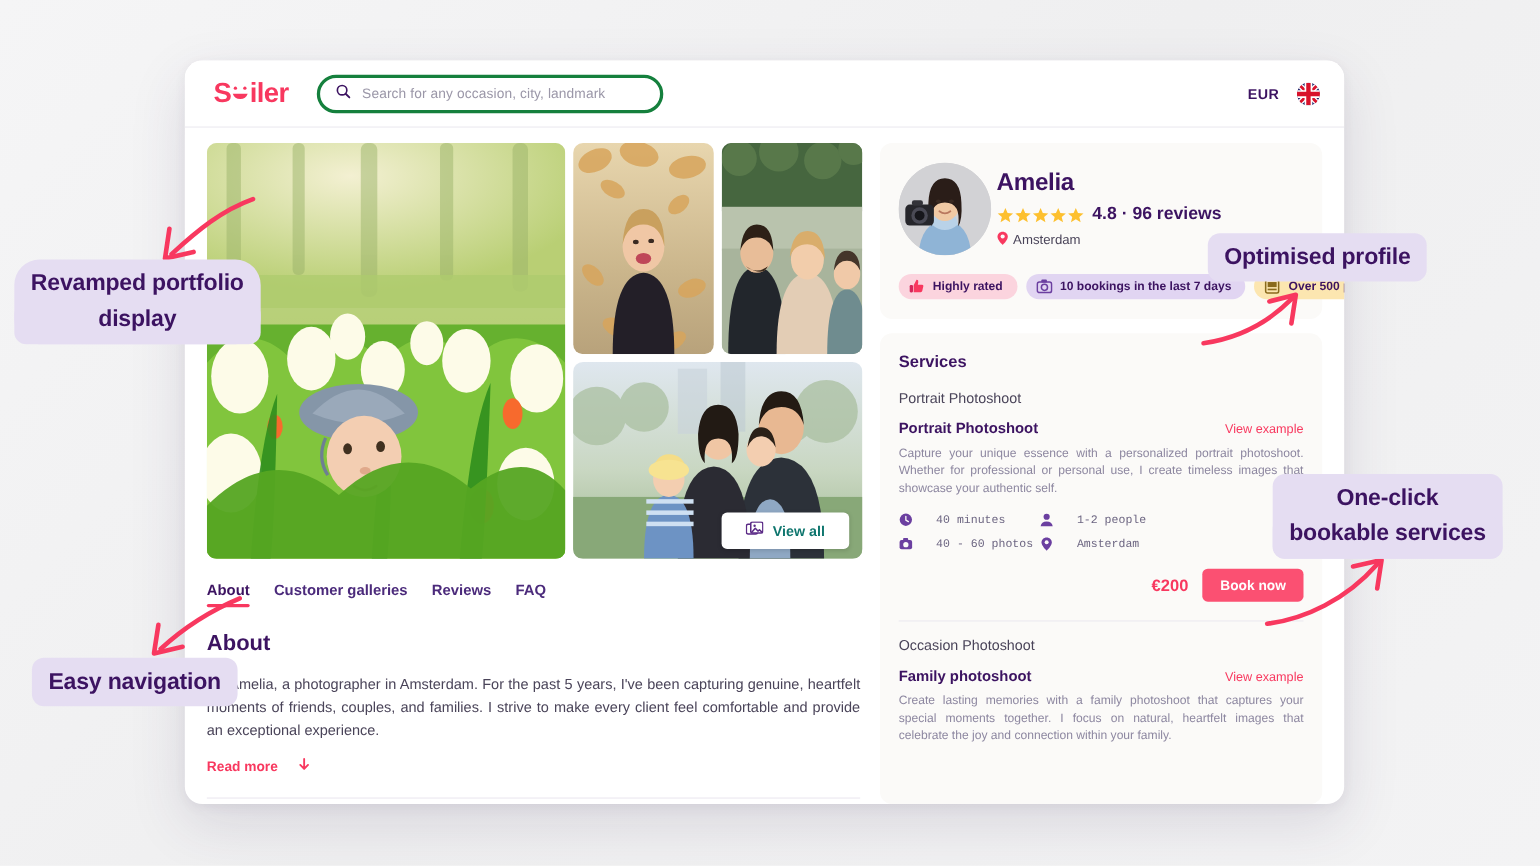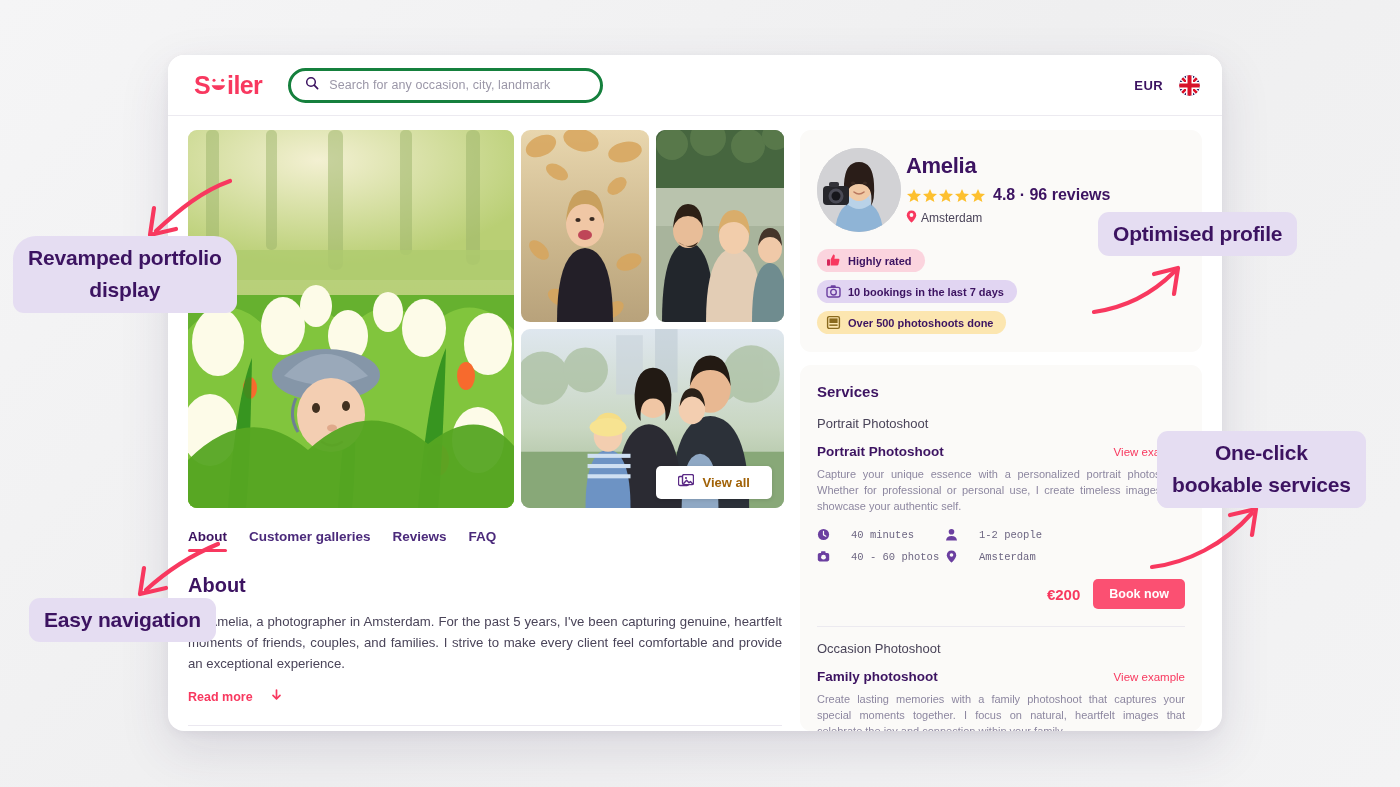--- a/index.html
+++ b/index.html
@@ -88,21 +88,21 @@
   .g-cell { flex: 1; border-radius: 9px; overflow: hidden; position: relative; }
   .g-cell:first-child { border-top-left-radius: 9px; }
   .g-img { width: 100%; height: 100%; display: block; }
 
   .view-all-btn {
     position: absolute; right: 12px; bottom: 9px;
     background: #fff; border: none; border-radius: 5px;
     height: 33px; padding: 0 22px;
     display: flex; align-items: center; gap: 9px;
     font-family: inherit; font-size: 13px; font-weight: bold;
-    color: #a16207; cursor: pointer;
+    color: #0f766e; cursor: pointer;
     box-shadow: 0 1px 4px rgba(0,0,0,.12);
   }
 
   
   .tabs {
     display: flex; gap: 22px; align-items: flex-start;
     margin-top: 21px; padding-bottom: 0;
     border-bottom: 0px;
     flex: none;
   }
@@ -147,21 +147,21 @@
     font-size: 22px; font-weight: bold; color: #3c1361;
     letter-spacing: -.3px; margin-top: 5px;
   }
   .p-rating { display: flex; align-items: center; gap: 7px; margin-top: 7px; }
   .stars { display: flex; gap: 1px; }
   .rating-txt { font-size: 16px; font-weight: bold; color: #3c1361; }
   .p-loc {
     display: flex; align-items: center; gap: 4px;
     margin-top: 6px; font-size: 12px; color: #4a4459;
   }
-  .badges { margin-top: 17px; display: flex; flex-direction: column; gap: 8px; align-items: flex-start; }
+  .badges { margin-top: 17px; display: flex; flex-direction: row; gap: 8px; align-items: flex-start; }
   .badge {
     display: flex; align-items: center; gap: 7px;
     border-radius: 13px; padding: 4px 13px 4px 9px;
     font-size: 11px; font-weight: bold; color: #3c1361;
     white-space: nowrap;
   }
   .badge-ico { width: 15px; height: 15px; flex: none; display:block; }
 
   
   .services-card { flex: 1; min-height: 0; overflow: hidden; padding-bottom: 0; }

